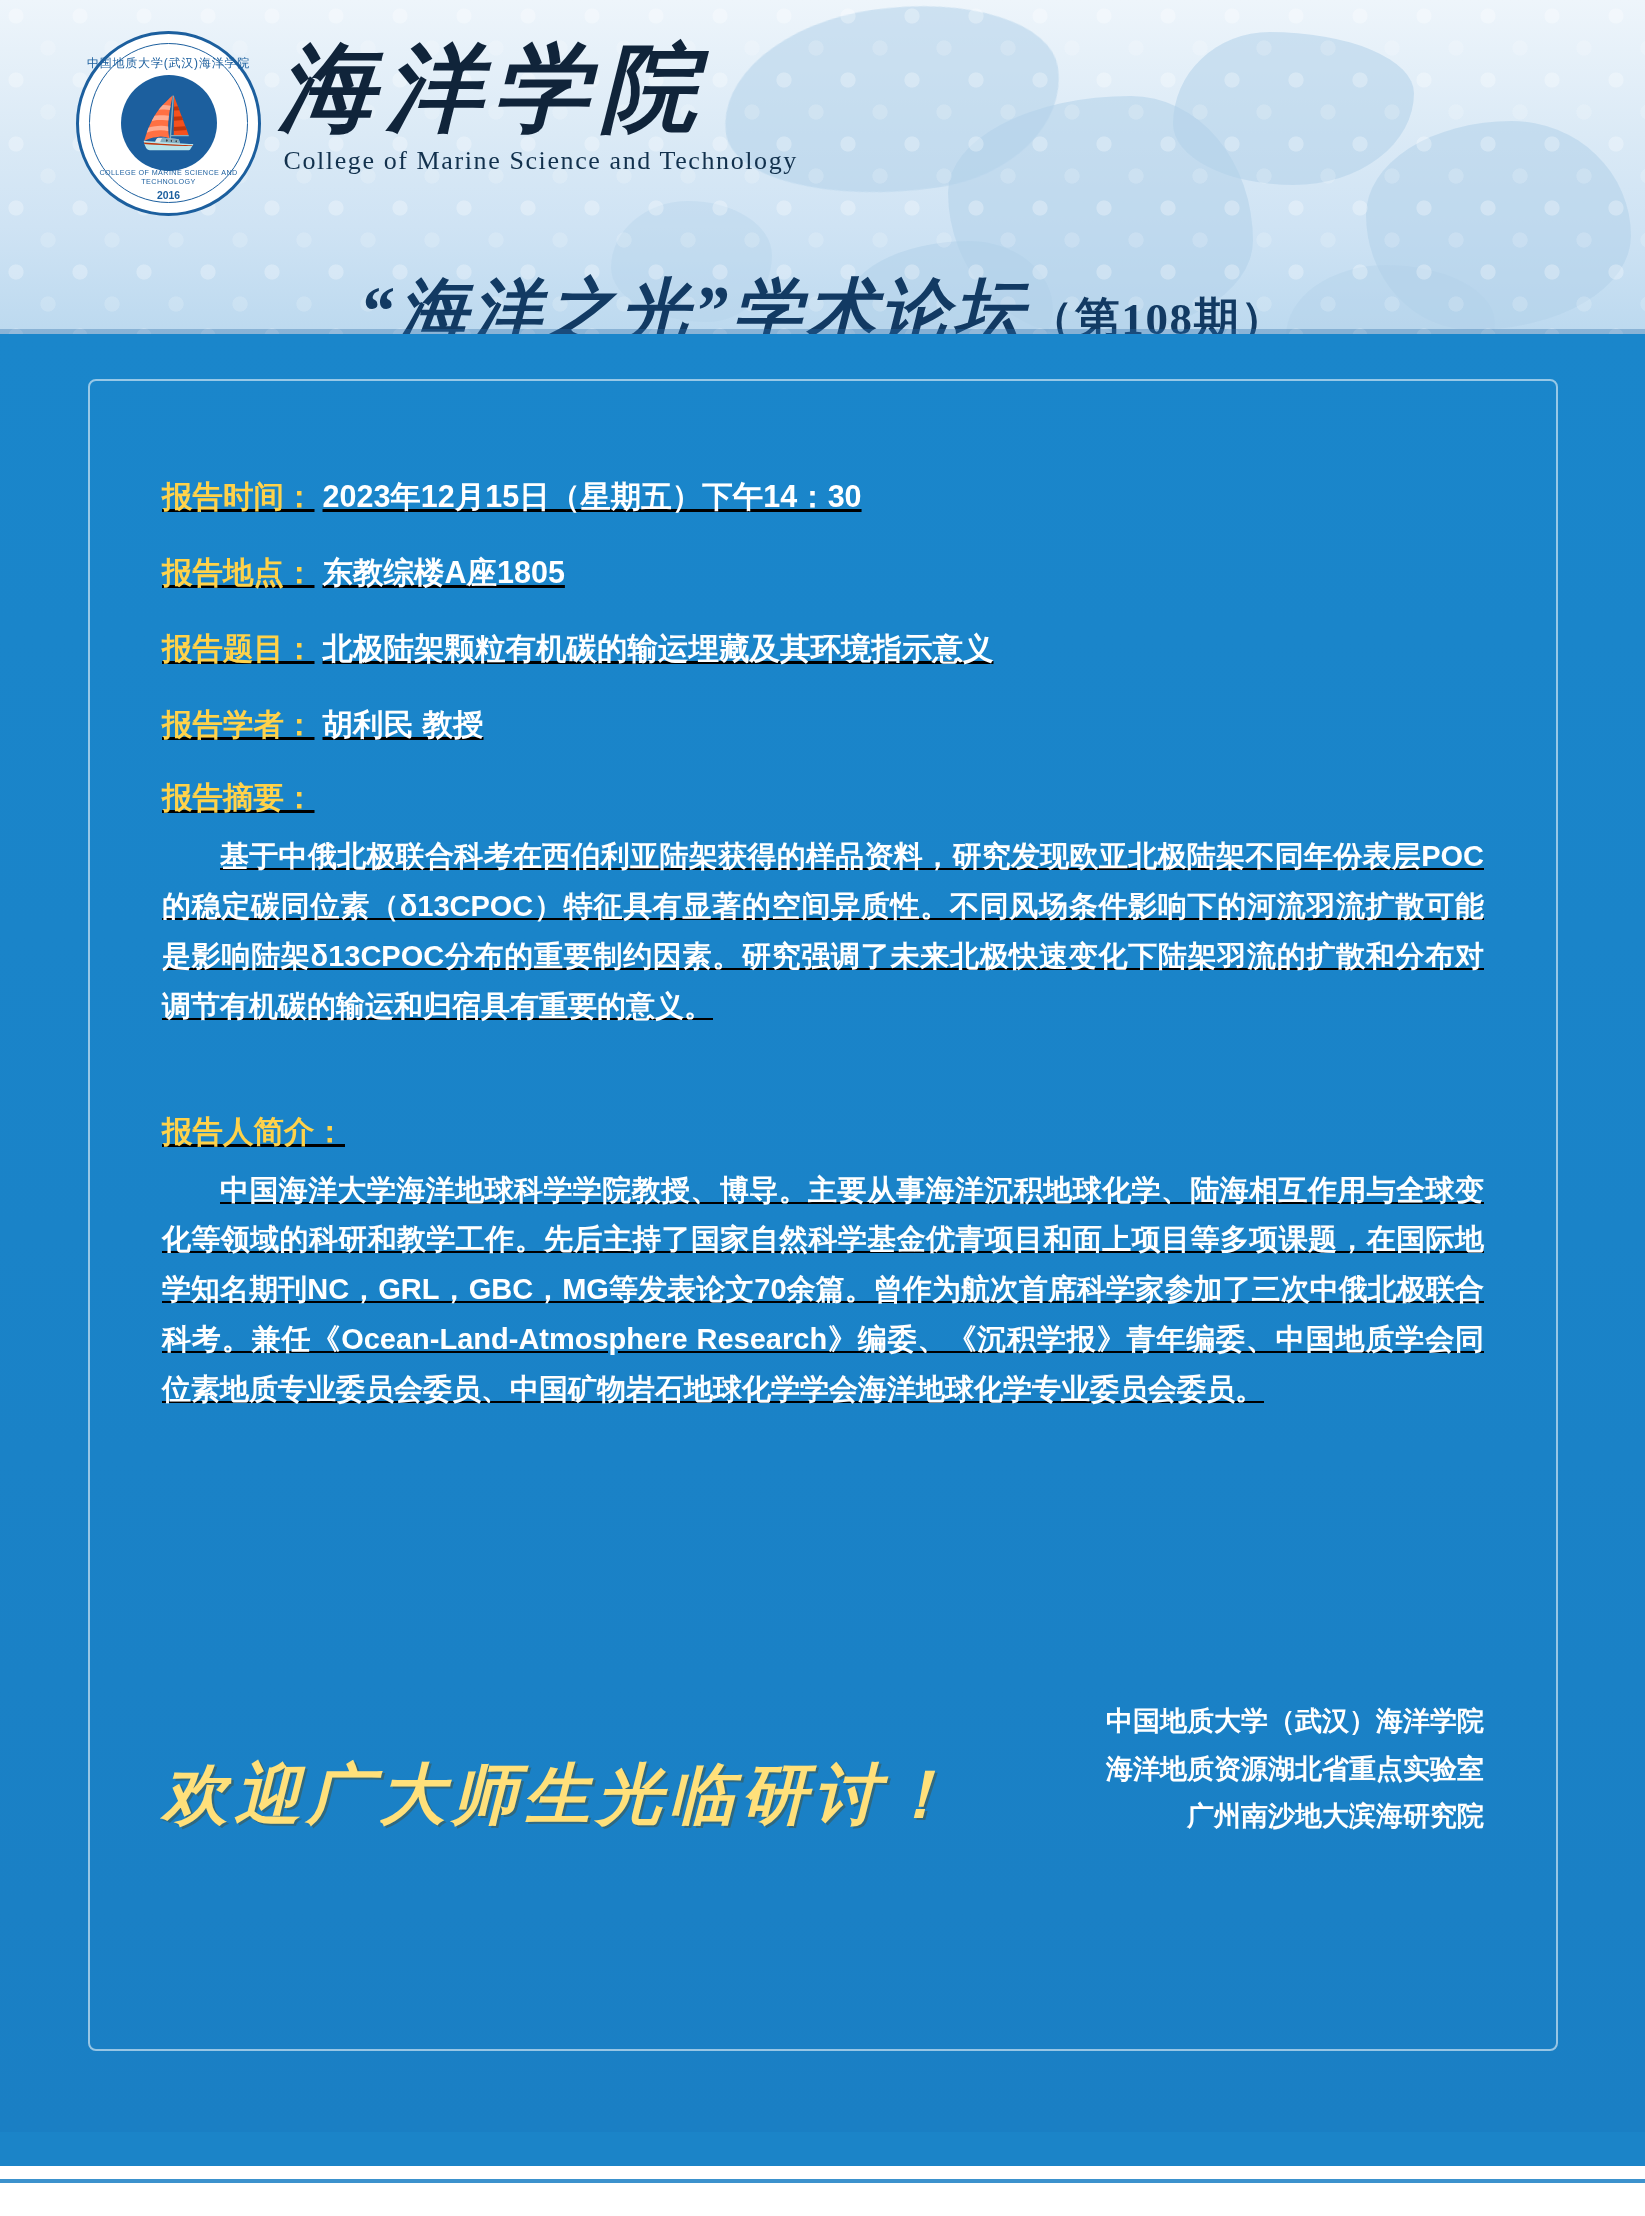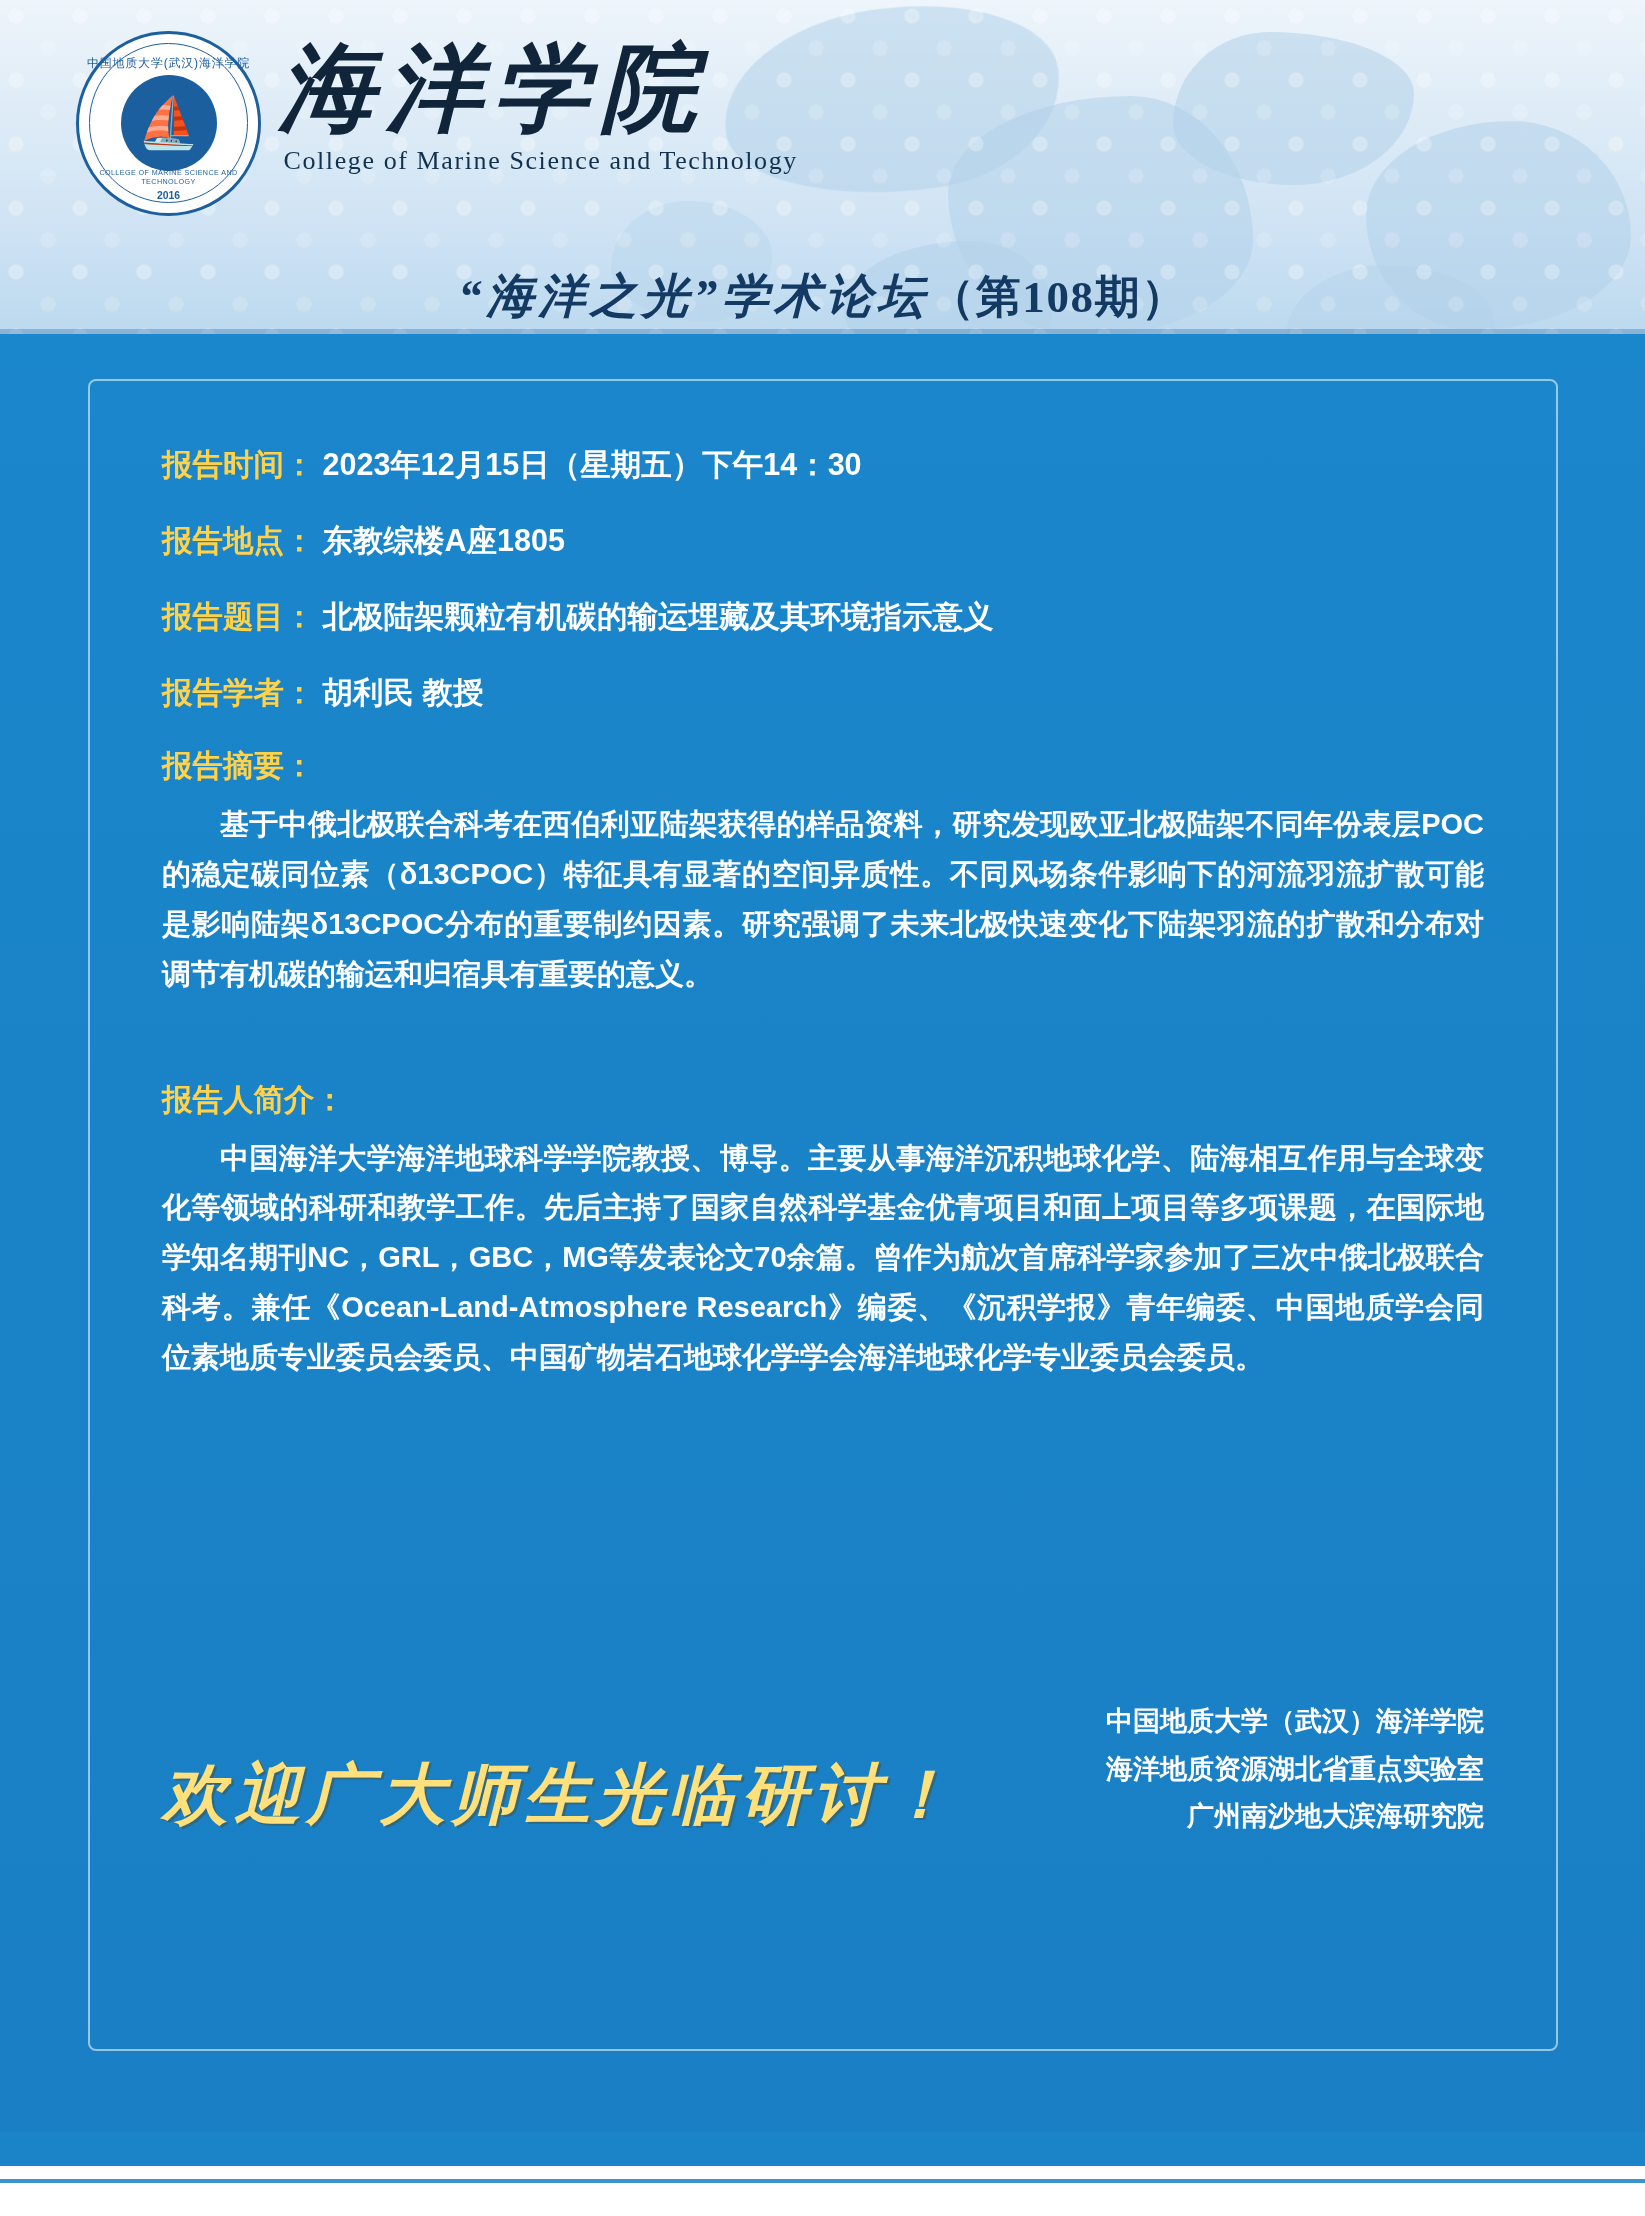--- a/index.html
+++ b/index.html
@@ -153,21 +153,21 @@
     position: absolute;
     left: 0;
     right: 0;
     top: 265px;
     text-align: center;
     font-family: "Liberation Serif", serif;
     color: #123a63;
     white-space: nowrap;
   }
   .forum-title .t-main {
-    font-size: 47px;
+    font-size: 69px;
     font-weight: bold;
     letter-spacing: 4.8px;
     font-style: italic;
   }
   .forum-title .t-sub {
     font-size: 45px;
     font-weight: bold;
     letter-spacing: 1.6px;
   }
 
@@ -178,22 +178,23 @@
     height: 1798px;
     background: linear-gradient(180deg, #1a86cb 0%, #1a83c8 50%, #1a7fc4 100%);
     box-sizing: border-box;
     padding: 45px 88px 0 88px;
   }
   .panel {
     border: 2.4px solid rgba(255,255,255,.55);
     border-radius: 8px;
     min-height: 1672px;
     box-sizing: border-box;
-    padding: 56px 72px 32px 72px;
-    position: relative;
+    padding: 88px 72px 32px 72px;
+    position: relative;
+    text-decoration: underline;
   }
 
   .field-row {
     display: flex;
     align-items: baseline;
     margin-bottom: 27px;
     font-size: 30.5px;
     color: #ffffff;
     font-weight: bold;
   }

